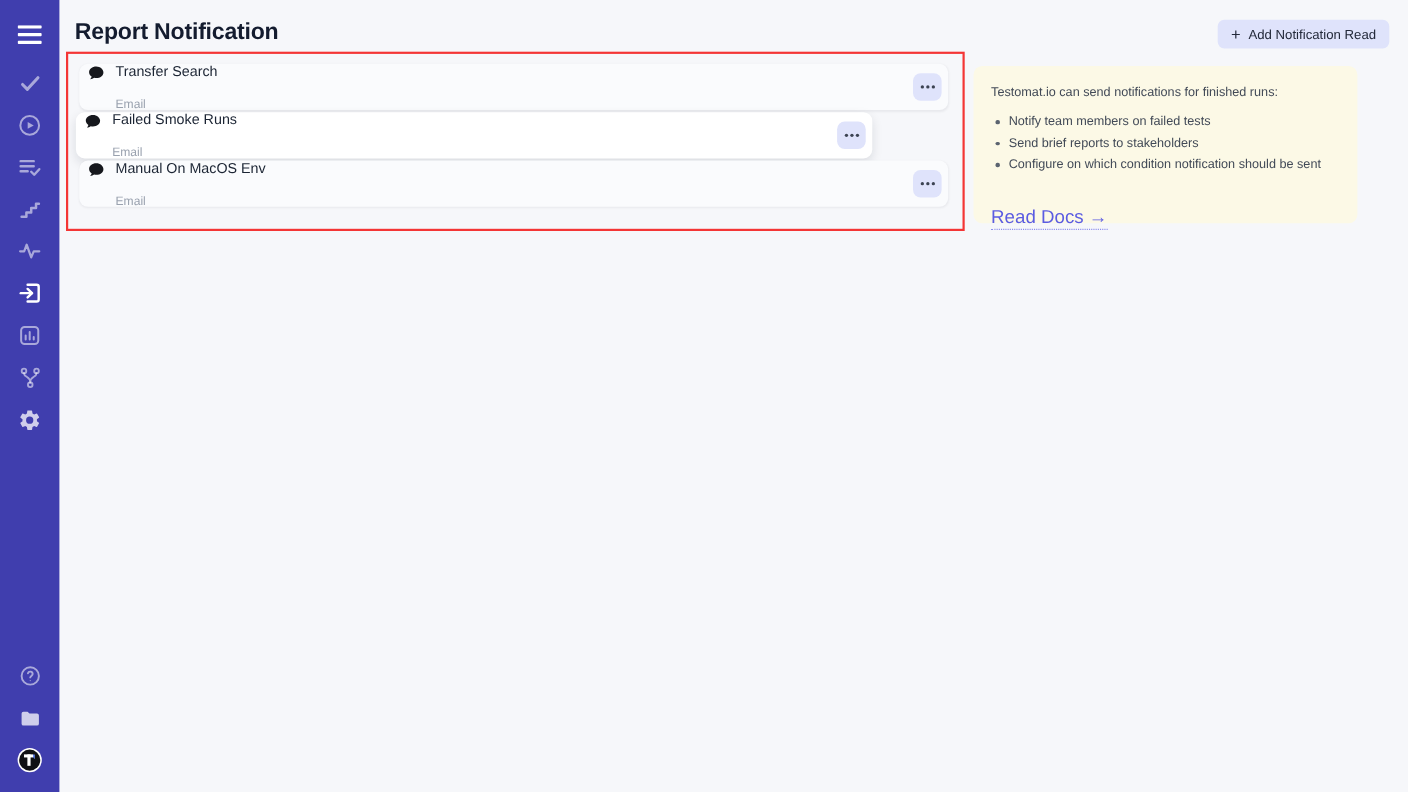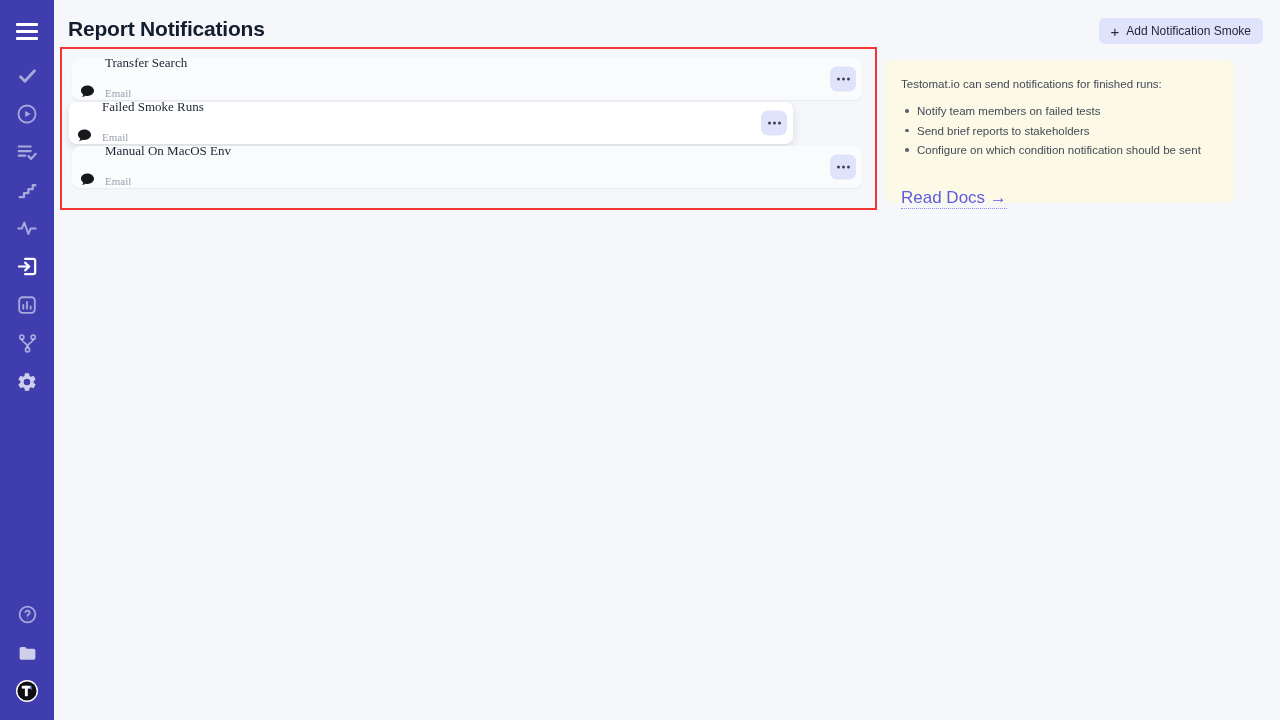--- a/index.html
+++ b/index.html
@@ -43,21 +43,21 @@
     position:absolute; left:60px; top:47px; width:817px; height:163px;
     border:2px solid #f43535; pointer-events:none; z-index:5;
   }
 
   
   .rules { position:absolute; left:72px; top:58px; width:790px; }
   .rule-row {
     position:relative; height:42px; margin-bottom:2px;
     background:#fafbfd; border-radius:8px;
     box-shadow:0 1px 2px rgba(16,24,40,.06);
-    display:flex; align-items:flex-end; cursor:pointer;font-family:Liberation Serif, serif;
+    display:flex; align-items:flex-start; cursor:pointer;
   }
   .rule-row.hovered {
     background:#ffffff; margin-left:-3px; width:724px;
     box-shadow:0 4px 10px rgba(16,24,40,.12);
   }
   .bubble { width:17px; height:17px; margin:0 9px 0 7px; color:#16181d; flex:0 0 auto; }
   .rule-text { display:flex; flex-direction:column; justify-content:center; }
   .rule-title { font-size:13px; font-weight:500; color:#1b2433; line-height:14px; }
   .rule-channel { font-size:11px; color:#9aa2af; line-height:13px; margin-top:17px; }
   .dots-btn {
@@ -181,25 +181,25 @@
     <svg width="24" height="24" viewBox="0 0 24 24">
       <circle cx="12" cy="12" r="11" fill="#ffffff"></circle>
       <circle cx="12" cy="12" r="9.6" fill="#101014"></circle>
       <rect x="6.8" y="6.8" width="8.2" height="2.8" fill="#ffffff"></rect>
       <rect x="9.9" y="6.8" width="2.9" height="10.4" fill="#ffffff"></rect>
       <path d="M15 6.8h1.6v4.4L15 9.2z" fill="#6a8bf7"></path>
     </svg>
   </span>
 </nav>
 
-<h1 class="page-title">Report Notifications</h1>
+<h1 class="page-title">Report Notification</h1>
 
 <button class="add-btn">
   <span class="plus">+</span>
-  <span>Add Notification Smoke</span>
+  <span>Add Notification Read</span>
 </button>
 
 <div class="annotation-rect"></div>
 
 <div class="rules">
 
   <div class="rule-row">
     <span class="bubble">
       <svg width="17" height="17" viewBox="0 0 24 24">
           <path fill="currentColor" d="M12 3.5C6.8 3.5 2.8 6.7 2.8 10.7c0 2.3 1.3 4.3 3.3 5.6-.15 1-.75 2.3-2 3.4 2.1-.05 3.9-.85 5.1-1.75.9.2 1.8.3 2.8.3 5.2 0 9.2-3.2 9.2-7.2S17.2 3.5 12 3.5z"></path>

